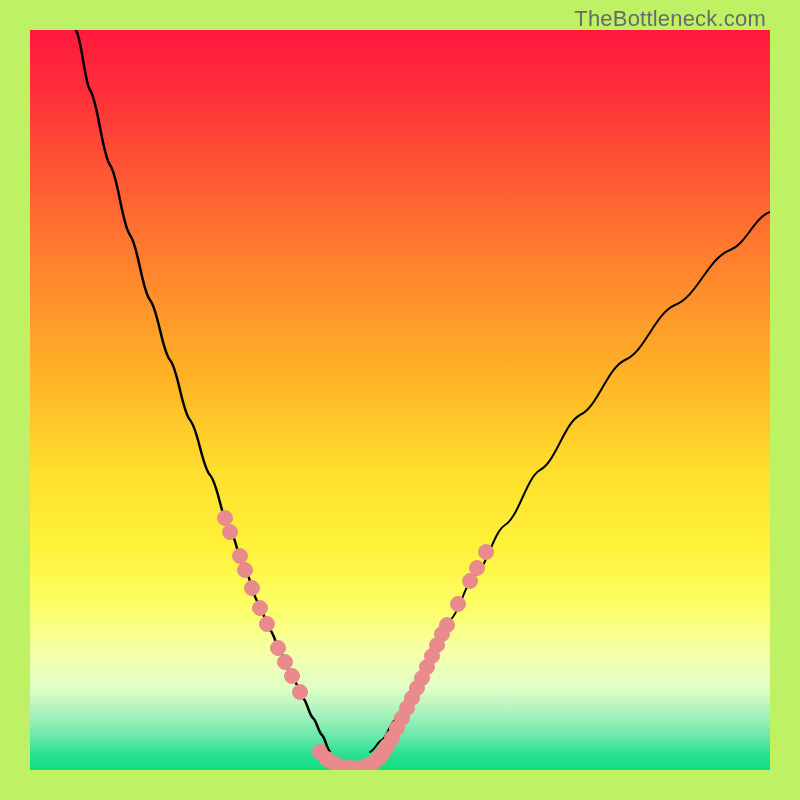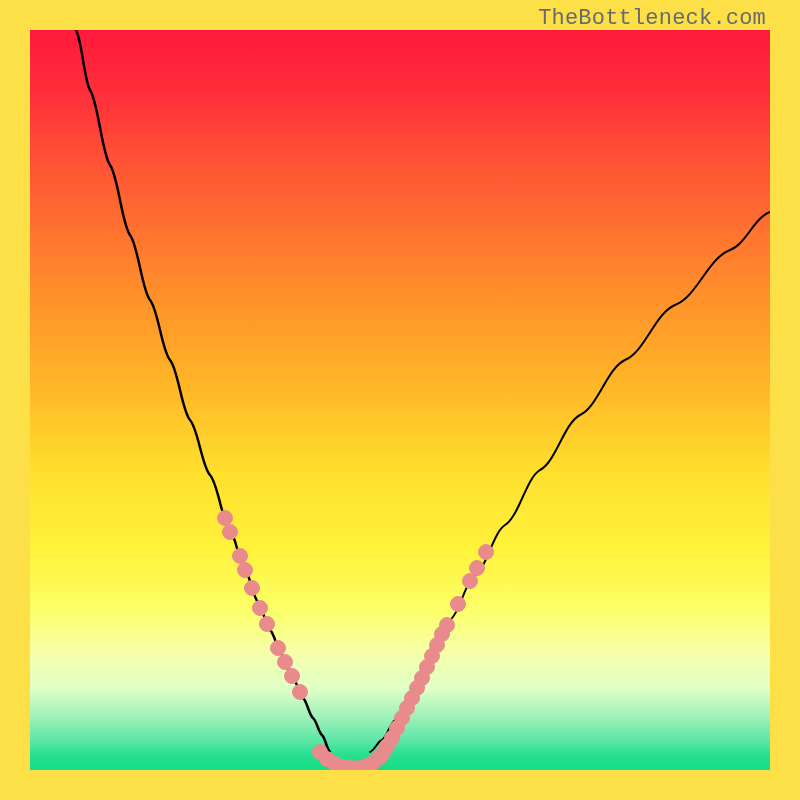--- a/index.html
+++ b/index.html
@@ -10,22 +10,21 @@
     background: #000;
     overflow: hidden;
     font-family: Arial, Helvetica, sans-serif;
   }
   .frame {
     position: absolute;
     top: 0;
     left: 0;
     width: 800px;
     height: 800px;
-    background: #fde047;
-    font-family: Liberation Mono, monospace;
+    background: #bef264;
   }
   .plot-area {
     position: absolute;
     top: 30px;
     left: 30px;
     width: 740px;
     height: 740px;
     overflow: hidden;
   }
   .gradient {

